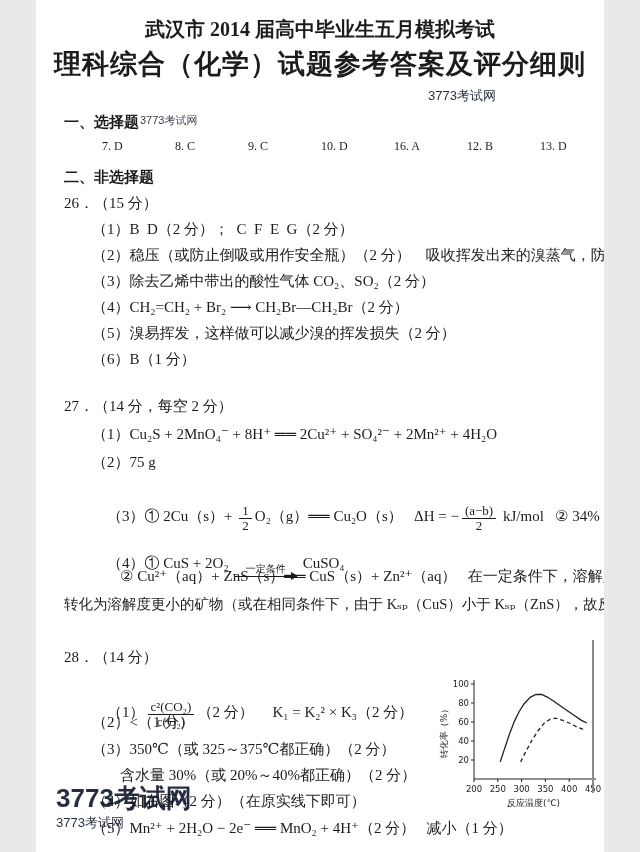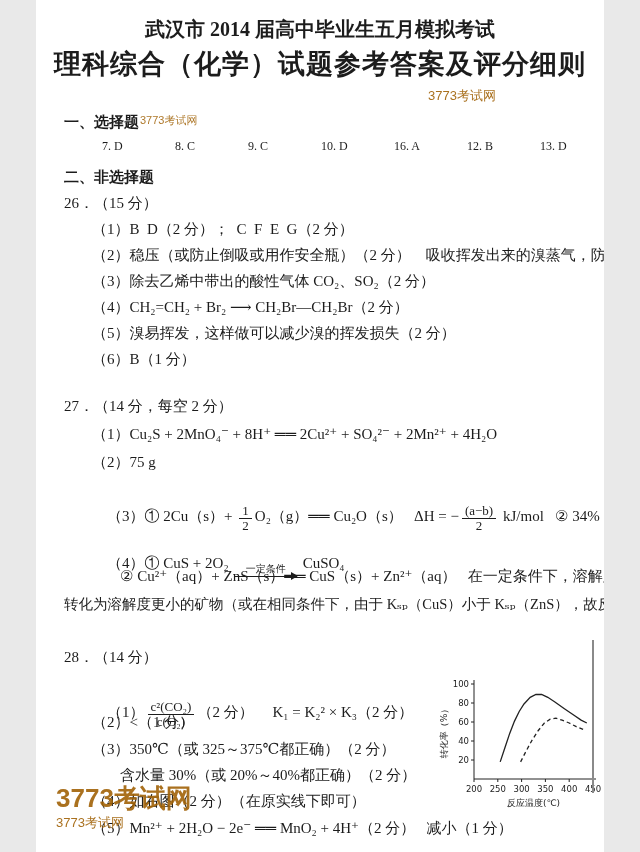--- a/index.html
+++ b/index.html
@@ -5,21 +5,21 @@
   * { margin:0; padding:0; box-sizing:border-box; }
   html,body { background:#e9e9e9; }
   body { font-family:"Liberation Serif","DejaVu Serif",serif; }
   .page { position:relative; width:568px; height:852px; margin:0 auto; background:#ffffff; overflow:hidden; color:#1c1c1c; }
   .title1 { position:absolute; top:16px; left:0; right:0; text-align:center; font-size:20px; font-weight:bold; }
   .title2 { position:absolute; top:46px; left:0; right:0; text-align:center; font-size:27px; font-weight:bold; letter-spacing:1px; }
   .line { position:absolute; font-size:15px; line-height:24px; white-space:pre; }
   .bold { font-weight:bold; }
   .answers-row { position:absolute; top:139px; left:66px; display:flex; font-size:12px; white-space:pre; }
   .ans { width:73px; }
-  .wm { position:absolute; color:#a16207; font-family:"Liberation Sans","DejaVu Sans",sans-serif; pointer-events:none; }
+  .wm { position:absolute; color:#0f172a; font-family:"Liberation Sans","DejaVu Sans",sans-serif; pointer-events:none; }
   .wm-top { top:87px; left:392px; font-size:13px; opacity:.9; }
   .wm-sec { top:113px; left:104px; font-size:11px; opacity:.85; }
   .wm-b1 { top:781px; left:20px; font-size:26px; font-weight:bold; opacity:.9; }
   .wm-b2 { top:814px; left:20px; font-size:13px; opacity:.9; }
   .frac { display:inline-block; vertical-align:-9px; text-align:center; line-height:1.1; margin:0 3px; font-size:13px; }
   .frac .num { display:block; border-bottom:1px solid #1c1c1c; padding:0 3px; }
   .frac .den { display:block; }
   .cond-arrow { display:inline-flex; flex-direction:column; align-items:center; vertical-align:-4px; margin:0 6px; }
   .cond-arrow .cond { font-size:10px; line-height:1.35; }
   .cond-arrow .shaft { position:relative; width:62px; height:1px; background:#1c1c1c; }

